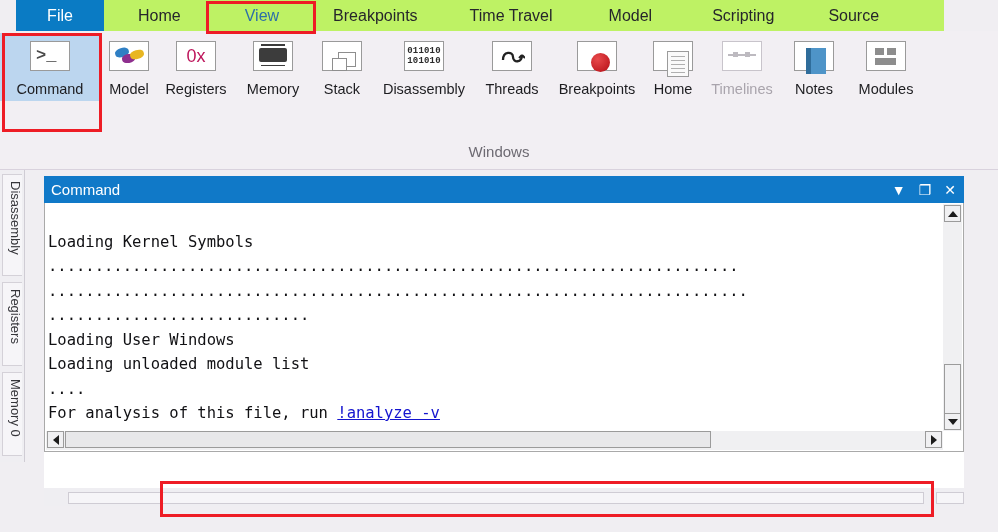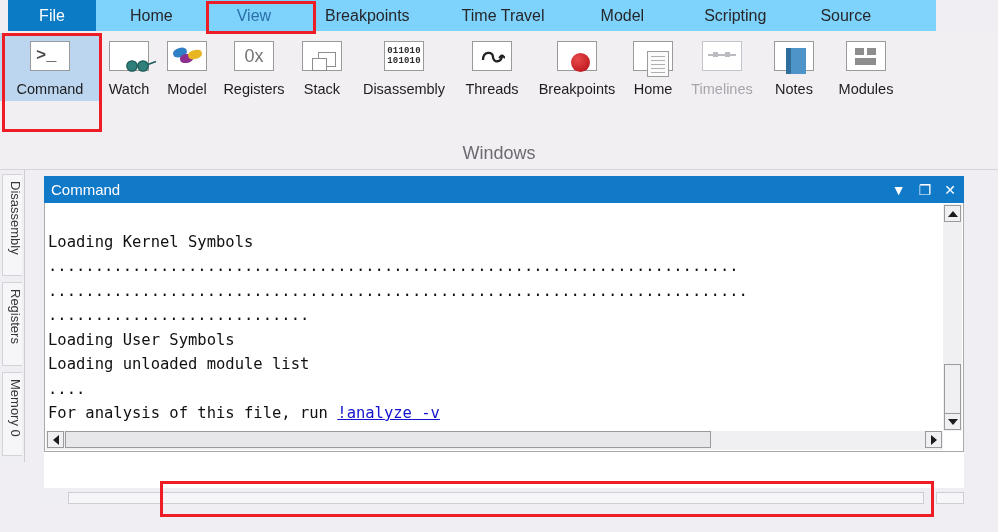--- a/index.html
+++ b/index.html
@@ -6,22 +6,22 @@
   body{
     width:998px;height:532px;overflow:hidden;
     font-family:"Liberation Sans", sans-serif;
     background:#f0eef2;
     -webkit-font-smoothing:antialiased;
   }
   .app{position:relative;width:998px;height:532px;}
 
   
   .ribbon-tabs{
-    position:absolute;left:8px;top:0;width:928px;height:31px;
-    background:#7dd3fc;
+    position:absolute;left:16px;top:0;width:928px;height:31px;
+    background:#bef264;
     display:flex;align-items:stretch;
   }
   .rtab{
     display:flex;align-items:center;justify-content:center;
     font-size:16px;color:#26262b;
     padding:0 6px;
     box-sizing:border-box;
     cursor:default;
   }
   .rtab.file{
@@ -61,36 +61,36 @@
   .icon-box{
     width:52px;height:36px;position:relative;
   }
   .icon-frame{
     position:absolute;left:6px;top:2px;width:40px;height:30px;
     border:1px solid #9a9a9a;background:#ffffff;box-sizing:border-box;
   }
   .icon-frame.dim{border-color:#c8c4cb;}
   .group-label{
     position:absolute;left:0;top:112px;width:998px;text-align:center;
-    font-size:18px;color:#6d6a72;
+    font-size:15px;color:#6d6a72;
   }
 
   
   .gl-prompt{
     position:absolute;left:12px;top:7px;font:bold 17px "Liberation Mono", monospace;color:#4a4a4a;
   }
   
   .gl-glasses{position:absolute;left:22px;top:18px;}
   
   .gl-shape{position:absolute;border-radius:50%/40%;}
   
   .gl-0x{
     position:absolute;left:0;top:0;width:52px;height:34px;
     display:flex;align-items:center;justify-content:center;
-    font:18px "Liberation Sans",sans-serif;color:#737373;
+    font:18px "Liberation Sans",sans-serif;color:#be185d;
   }
   
   .gl-chip{position:absolute;left:12px;top:9px;width:28px;height:14px;background:#3c3c3c;border-radius:2px;}
   .gl-chip:before,.gl-chip:after{content:"";position:absolute;left:2px;width:24px;height:1.5px;background:#3c3c3c;}
   .gl-chip:before{top:-4px;}
   .gl-chip:after{bottom:-4px;}
   
   .gl-sq{position:absolute;border:1px solid #8e8e8e;background:#fff;}
   
   .gl-bin{
@@ -268,51 +268,46 @@
       <div class="group-items">
 
         <div class="gitem selected" style="width:100px">
           <div class="icon-box">
             <div class="icon-frame"></div>
             <div class="gl-prompt">&gt;_</div>
           </div>
           <div class="lbl">Command</div>
         </div>
 
-        <div class="gitem" style="width:58px">
-          <div class="icon-box">
-            <div class="icon-frame"></div>
-            <svg class="gl-glasses" width="32" height="16" viewBox="0 0 32 16">
-              <circle cx="7" cy="9" r="5.2" fill="#2f7f7a" stroke="#1d5b57" stroke-width="1.3"></circle>
-              <circle cx="18" cy="9" r="5.2" fill="#2f7f7a" stroke="#1d5b57" stroke-width="1.3"></circle>
-              <path d="M12 8.6 h1.3" stroke="#1d5b57" stroke-width="1.4" fill="none"></path>
-              <path d="M23 7.5 L31 4.5" stroke="#1d5b57" stroke-width="1.6" fill="none"></path>
-            </svg>
-          </div>
-          <div class="lbl">Watch</div>
-        </div>
 
         <div class="gitem" style="width:58px">
           <div class="icon-box">
             <div class="icon-frame"></div>
             <div class="gl-shape" style="left:12px;top:9px;width:14px;height:9px;background:#2f7fc4;transform:rotate(-18deg);"></div>
             <div class="gl-shape" style="left:19px;top:15px;width:13px;height:9px;background:#8e2f8e;transform:rotate(-10deg);"></div>
             <div class="gl-shape" style="left:27px;top:11px;width:14px;height:9px;background:#e8b622;transform:rotate(-16deg);"></div>
           </div>
           <div class="lbl">Model</div>
         </div>
 
         <div class="gitem" style="width:76px">
           <div class="icon-box">
             <div class="icon-frame"></div>
             <div class="gl-0x">0x</div>
           </div>
           <div class="lbl">Registers</div>
         </div>
 
+        <div class="gitem" style="width:78px">
+          <div class="icon-box">
+            <div class="icon-frame"></div>
+            <div class="gl-chip"></div>
+          </div>
+          <div class="lbl">Memory</div>
+        </div>
 
         <div class="gitem" style="width:60px">
           <div class="icon-box">
             <div class="icon-frame"></div>
             <div class="gl-sq" style="left:22px;top:13px;width:16px;height:13px;"></div>
             <div class="gl-sq" style="left:16px;top:19px;width:13px;height:11px;"></div>
           </div>
           <div class="lbl">Stack</div>
         </div>
 
@@ -416,21 +411,21 @@
       </div>
     </div>
 
     <div class="cmdbody">
 
       <div class="console">
 <span>Loading Kernel Symbols</span>
 <span class="dots">..........................................................................</span>
 <span class="dots">...........................................................................</span>
 <span class="dots">............................</span>
-<span>Loading User Symbols</span>
+<span>Loading User Windows</span>
 <span>Loading unloaded module list</span>
 <span class="dots">....</span>
 <span>For analysis of this file, run </span><a href="#">!analyze -v</a>
 <span>nt!KeBugCheckEx:</span>
 
       </div>
 
       <div class="vsb">
         <div class="sbbtn" style="top:1px">
             <div class="arw up"></div>

